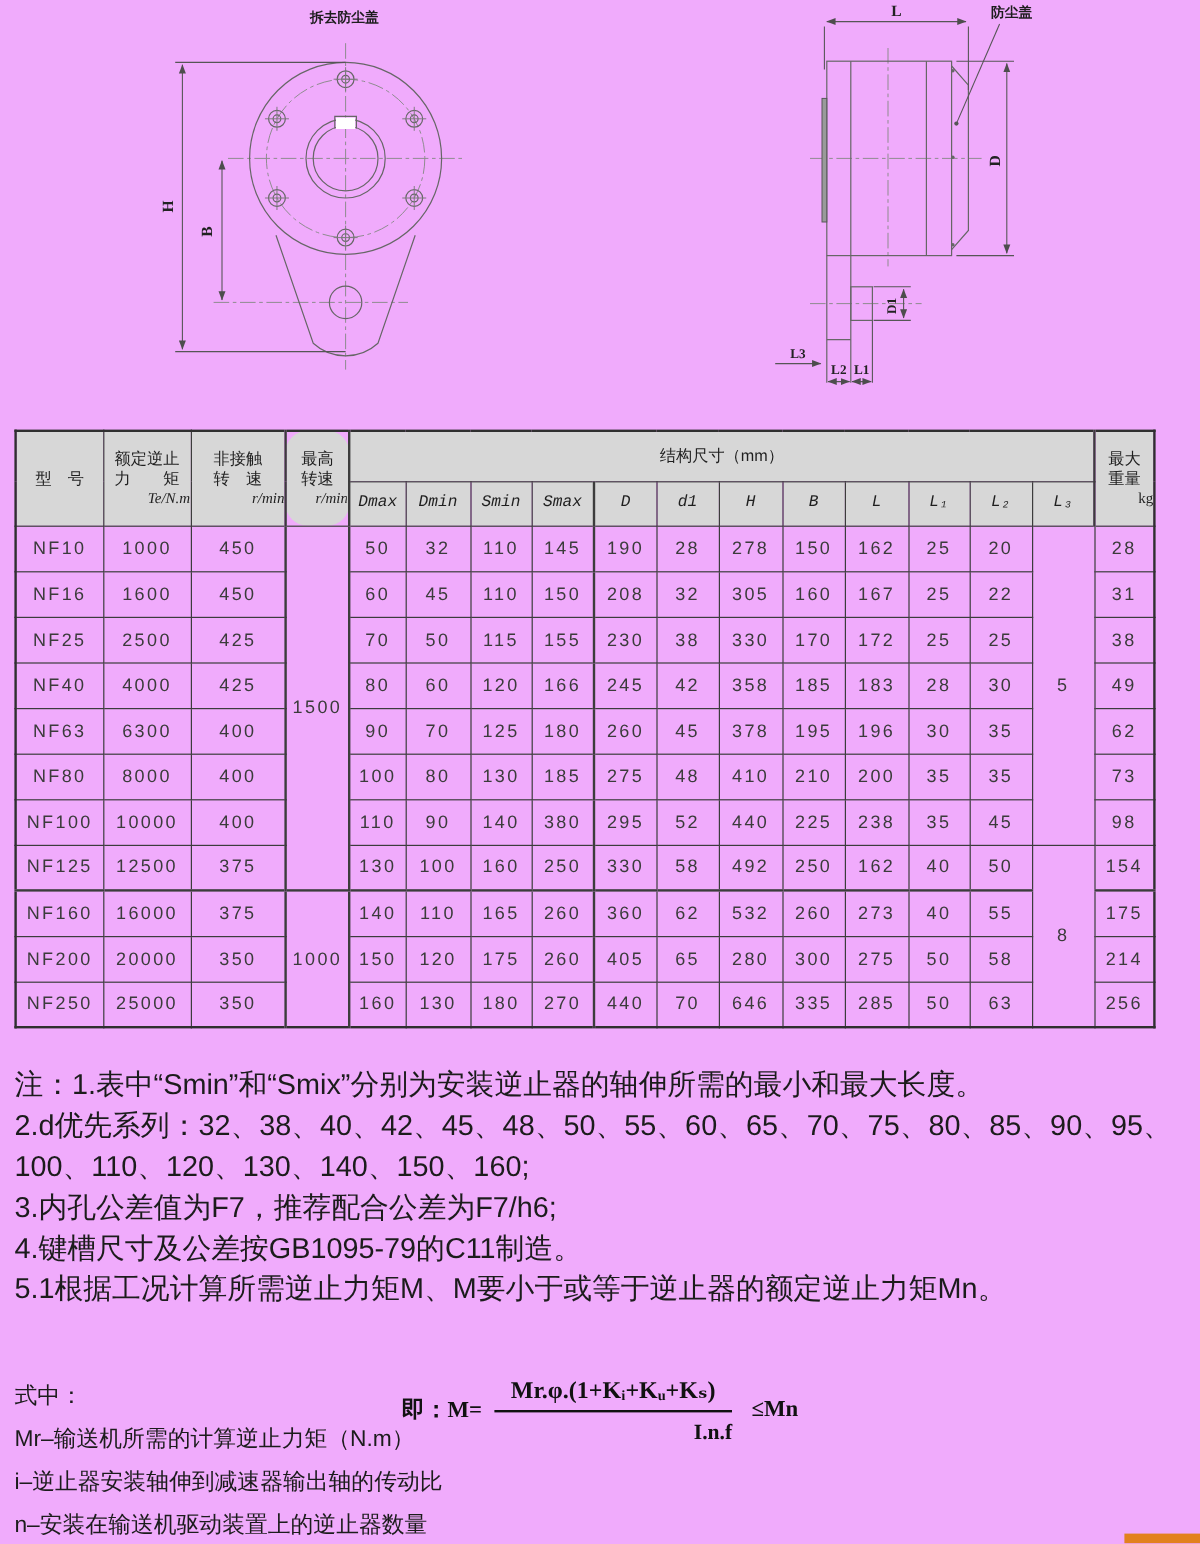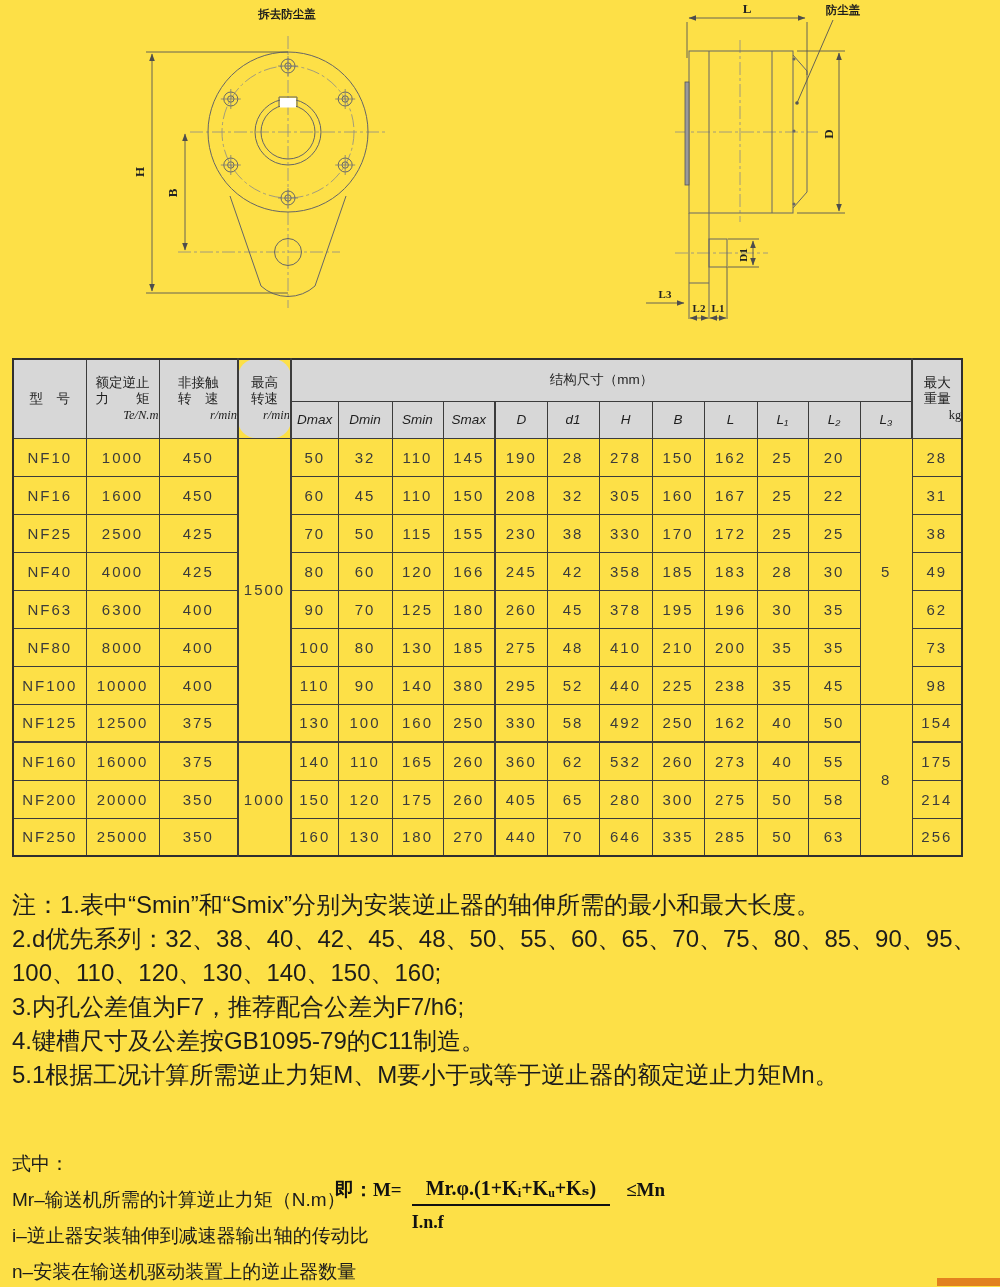--- a/index.html
+++ b/index.html
@@ -1,16 +1,16 @@
 <!DOCTYPE html>
 <html><head>
 <meta charset="utf-8">
 <style>
   html,body{margin:0;padding:0;background:#fff;}
-  #page{position:relative;width:1000px;height:1287px;background:#fde047;overflow:hidden;
+  #page{position:relative;width:1000px;height:1287px;background:#f0abfc;overflow:hidden;
         font-family:"Liberation Sans","DejaVu Sans",sans-serif;color:#2e2e2e;}
 
   
   #drawings{position:absolute;left:0;top:0;width:1000px;height:352px;}
   .dwg-line{stroke:#666;stroke-width:1;fill:none;}
   .dwg-thin{stroke:#7a7a7a;stroke-width:.8;fill:none;}
   .cl{stroke:#8a8a8a;stroke-width:.8;fill:none;stroke-dasharray:13 3 3 3;}
   .dim{stroke:#555;stroke-width:.9;fill:none;}
   .dwg-label{font-family:"Liberation Serif","DejaVu Serif",serif;font-weight:bold;
              font-size:13px;fill:#222;}
@@ -26,37 +26,37 @@
               padding:0;overflow:hidden;}
   #spec-table{border:2px solid #2f2f2f;}
   #spec-table thead th{background:#d7d7d7;font-weight:normal;font-size:13.5px;color:#1f1f1f;
               line-height:16px;}
   #spec-table thead tr:first-child{height:42px;}
   #spec-table thead tr:last-child{height:37px;}
   #spec-table tbody tr{height:38px;}
   #spec-table tbody td{font-size:15px;color:#3b3b3b;letter-spacing:2px;}
   .sub-units{font-family:"Liberation Serif","DejaVu Serif",serif;font-style:italic;
              font-size:12.5px;color:#222;letter-spacing:0;text-align:right;}
-  .dim-head{font-family:Liberation Sans, sans-serif;font-style:italic;
+  .dim-head{font-family:Liberation Mono, monospace;font-style:italic;
              font-size:13.5px;color:#222;font-weight:normal;}
   .thick-l{border-left-width:2px !important;}
   .thick-r{border-right-width:2px !important;border-radius:18px;}
   tr.group-start td{border-top-width:2px !important;}
 
   
   #notes{position:absolute;left:12px;top:888px;width:976px;font-size:24px;color:#1c1c1c;
          line-height:34px;}
   #notes p{margin:0;}
 
   
   #formula{position:absolute;left:0;top:1146px;width:1000px;display:flex;justify-content:center;
            align-items:center;gap:10px;font-family:"Liberation Serif","DejaVu Serif",serif;
            font-weight:bold;color:#111;}
   #formula .f-lhs{font-size:19px;}
-  #formula .frac{display:inline-flex;flex-direction:column;align-items:flex-start;margin-top:30px;}
+  #formula .frac{display:inline-flex;flex-direction:column;align-items:flex-end;}
   #formula .num{font-size:20px;padding:0 14px 4px 14px;border-bottom:2px solid #111;}
   #formula .den{font-size:18px;padding-top:6px;}
   #formula .f-rhs{font-size:19px;padding-left:6px;}
 
   
   #legend{position:absolute;left:12px;top:1146px;width:900px;font-size:19px;color:#1c1c1c;
           line-height:36px;}
   #legend p{margin:0;}
 
   

